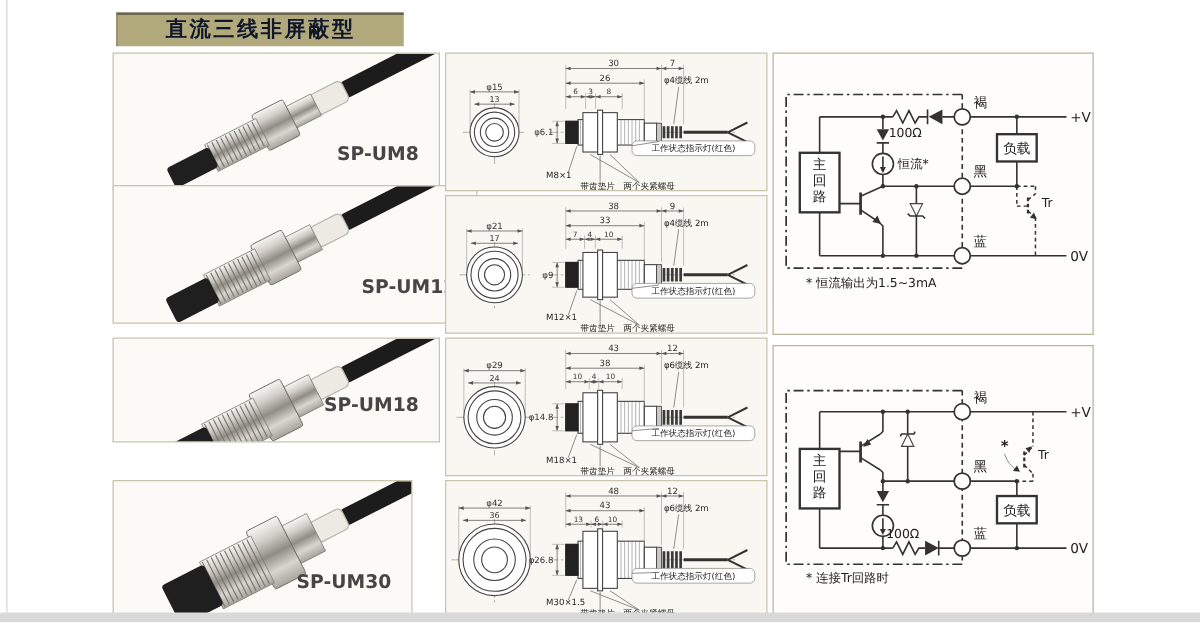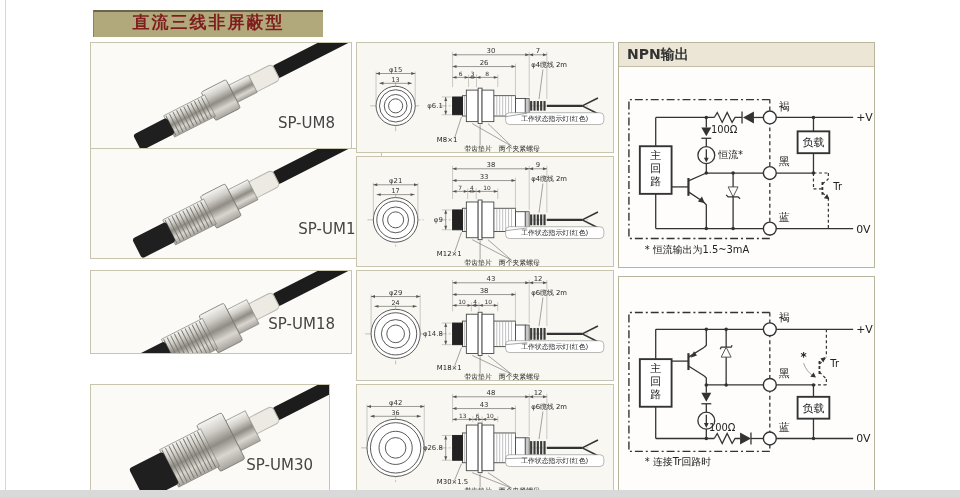--- a/index.html
+++ b/index.html
@@ -2,24 +2,24 @@
 <html><head>
 <meta charset="utf-8">
 <style>
   html,body{margin:0;padding:0;background:#fff;}
   body{font-family:"DejaVu Sans","Liberation Sans",sans-serif;color:#333;}
   .page{position:relative;width:960px;height:498px;background:#fff;overflow:hidden;}
   .edge-left{position:absolute;left:5px;top:0;width:1px;height:490px;background:#d8d8d8;}
   .bottom-strip{position:absolute;left:0;bottom:0;width:960px;height:8px;background:#d9d9d9;}
   .title-banner{position:absolute;left:93px;top:10px;width:230px;height:27px;background:#b1a87b;
     border-top:2px solid #6b654f;border-left:1px solid #8a8368;box-sizing:border-box;
-    color:#7f1d1d;font-size:17px;font-weight:bold;text-align:center;line-height:24px;letter-spacing:2px;font-family:Liberation Mono, monospace;}
+    color:#0f172a;font-size:17px;font-weight:bold;text-align:center;line-height:24px;letter-spacing:2px;}
   .cell{position:absolute;background:#fbfaf7;border:1px solid #c9c4ad;box-sizing:border-box;overflow:hidden;}
   .drawing-cell{background:#f8f7f1;}
-  .photo-cell .model{position:absolute;right:16px;bottom:20px;font-size:15px;color:#454545;}
+  .photo-cell .model{position:absolute;right:16px;bottom:20px;font-size:15px;color:#454545;font-weight:bold;}
   .panel{position:absolute;border:1px solid #b9b49c;background:#fefdfb;box-sizing:border-box;overflow:hidden;}
   .panel-header{height:24px;background:#ebe6d6;border-bottom:1px solid #c2bda6;font-weight:bold;
     font-size:14px;color:#333;padding:3px 8px;box-sizing:border-box;}
   svg text{font-family:"DejaVu Sans","Liberation Sans",sans-serif;}
   
   .w{stroke:#333;stroke-width:1.3;fill:none;}
   .wd{stroke:#333;stroke-width:1.2;fill:none;stroke-dasharray:3 2.5;}
   .frame{stroke:#333;stroke-width:1.4;fill:none;stroke-dasharray:8 3 2 3;}
   .cableb{stroke:#333;stroke-width:1.3;fill:none;stroke-dasharray:4 3;}
   .node{fill:#333;}
@@ -582,21 +582,20 @@
           <line class="ldr" x1="156" y1="105" x2="132" y2="89.24"></line>
           <text class="lt" x="176" y="24">φ6缆线 2m</text>
           <line class="ldr" x1="188" y1="27" x2="184" y2="55.1"></line>
           <rect class="lbox" x="150" y="71" rx="4" width="100" height="12"></rect>
           <text class="lt" text-anchor="middle" x="200" y="79.5" font-size="6.4">工作状态指示灯(红色)</text>
           <line class="ldr" x1="150" y1="75" x2="172" y2="74.26"></line>
         </svg></div>
   </div>
 
   <div class="panel" style="left:618px;top:42px;width:257px;height:226px">
-    <div class="panel-header">NPN输出</div>
     <div style="padding-top:24px">
       <svg width="255" height="170" viewBox="0 0 257 170">
         <path class="frame" d="M152,8 H10 V148 H152"></path>
         <line class="cableb" x1="152" y1="8" x2="152" y2="148"></line>
         <rect class="boxb" x="21" y="55" width="32" height="48"></rect>
         <text class="ct" x="37" y="68" text-anchor="middle"><tspan x="37" dy="0">主</tspan><tspan x="37" dy="13">回</tspan><tspan x="37" dy="13">路</tspan></text>
         <line class="w" x1="37" y1="26" x2="96" y2="26"></line>
         <polyline class="w" points="96,26 99,21 104,31 109,21 114,31 117,26 124,26"></polyline>
         <line class="w" x1="124" y1="20" x2="124" y2="32"></line>
         <polygon class="node" points="136,20 136,32 125,26"></polygon>

